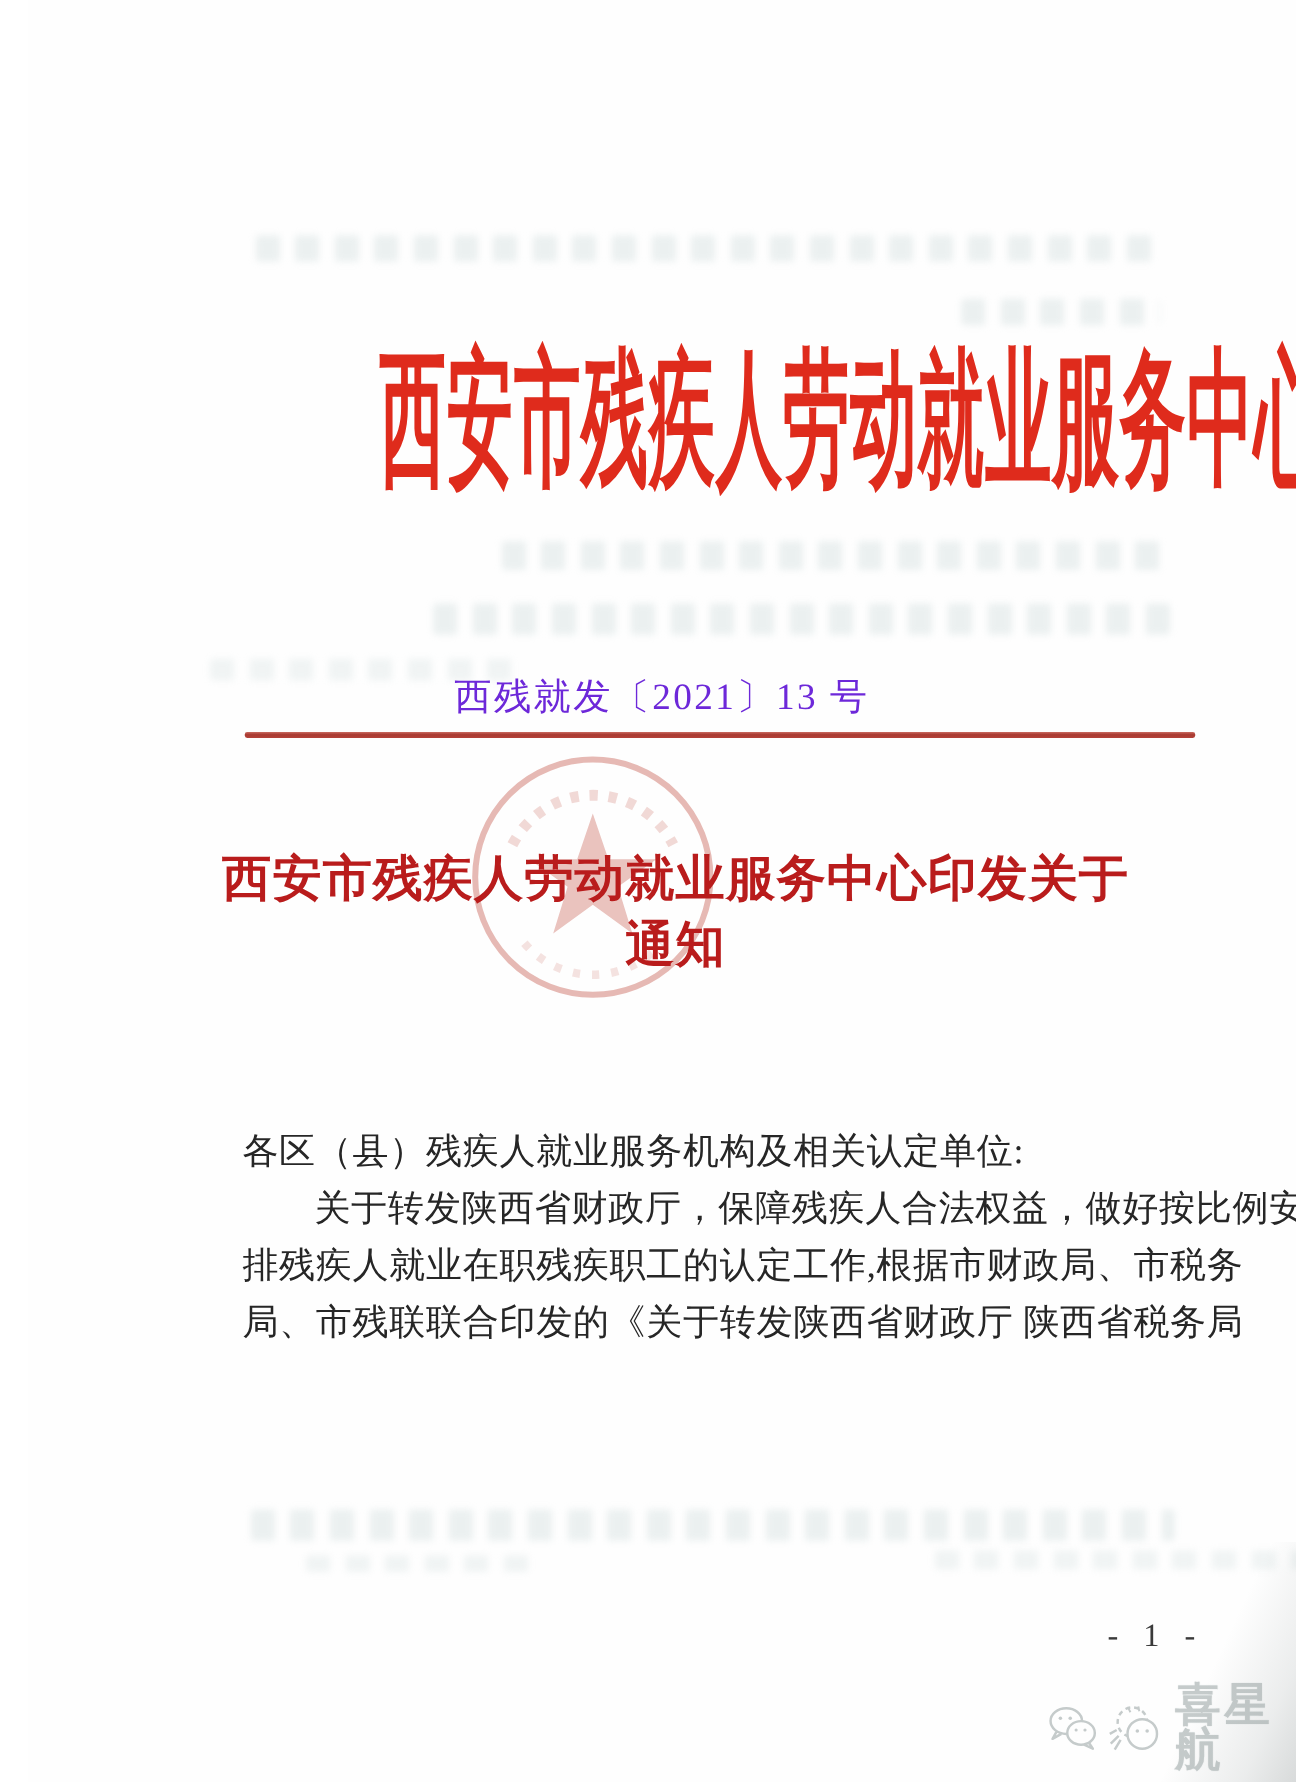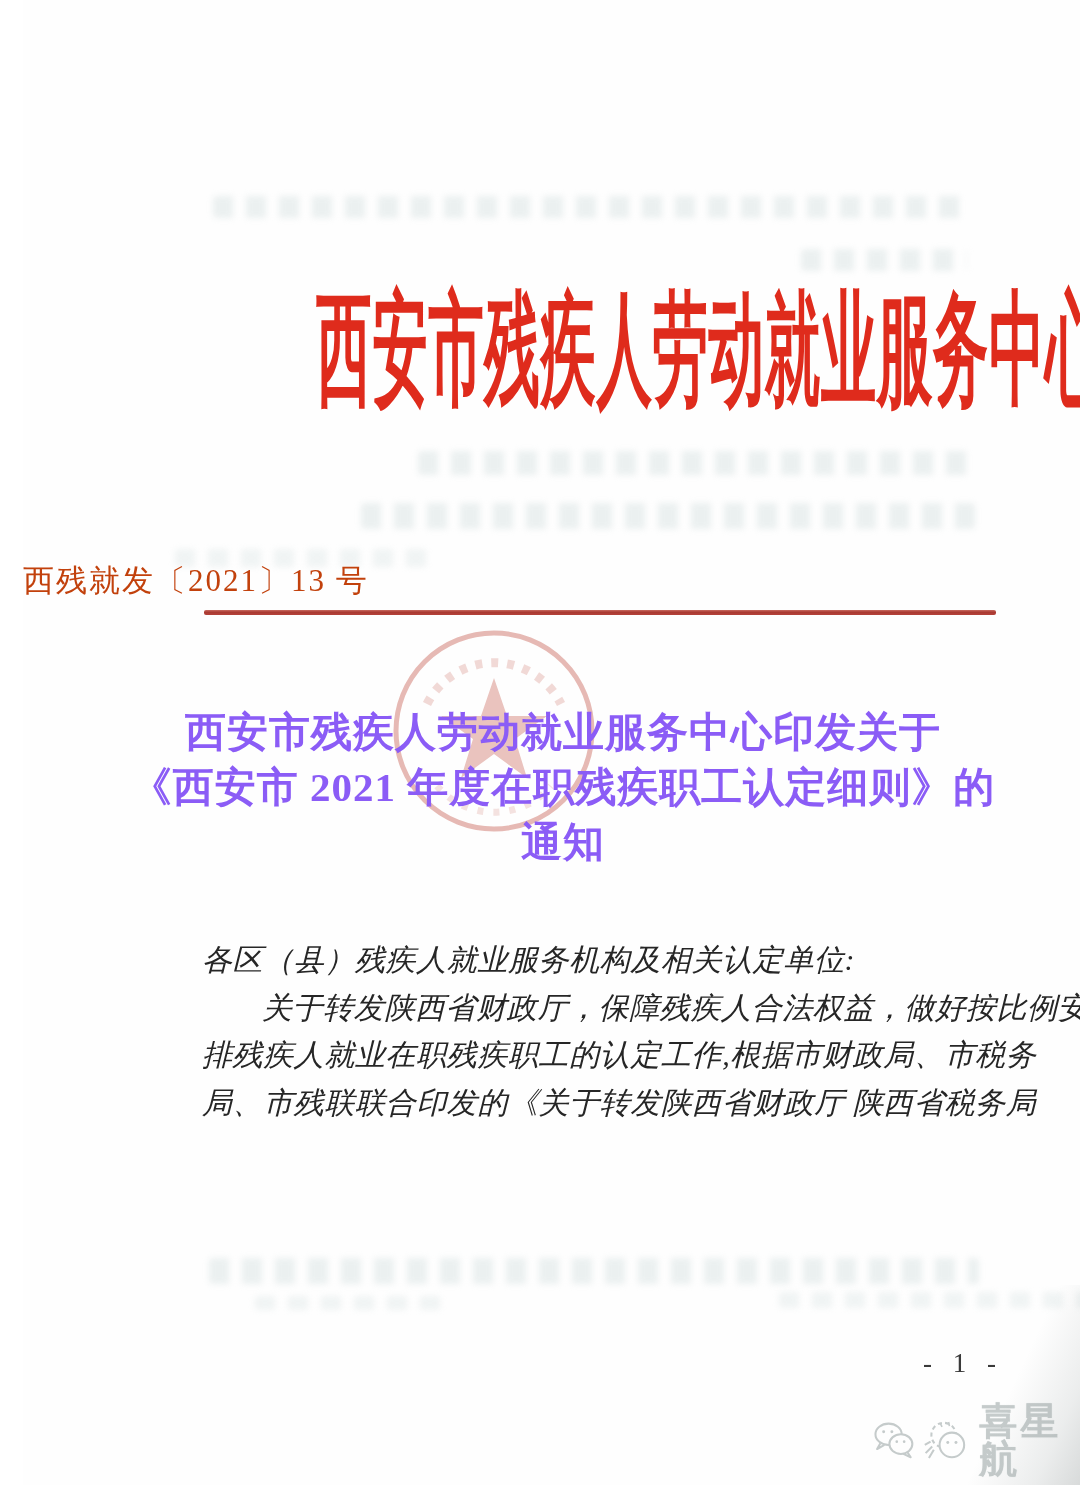--- a/index.html
+++ b/index.html
@@ -39,48 +39,47 @@
     text-align: center; white-space: nowrap;
     font-size: 124px; font-weight: bold; line-height: 130px;
     color: #df2b1c;
     transform: scale(0.445, 1.0);
     transform-origin: 50% 0;
     letter-spacing: 2px;
   }
 
   .doc-number {
     position: absolute; top: 560px; left: 0; width: 100%;
-    text-align: left;
-    font-size: 31px; color: #c2410c; letter-spacing: 2px;
+    text-align: center;
+    font-size: 31px; color: #6d28d9; letter-spacing: 2px;
   }
 
   .divider {
     position: absolute; top: 610px; left: 181px;
     width: 792px; height: 5px;
     background: linear-gradient(#c96a60, #a93a31 45%, #b4423a);
     border-radius: 2px;
   }
 
   
   .seal { position: absolute; left: 366px; top: 626px; width: 210px; height: 210px; opacity: 0.55; }
 
   
   .notice-title {
     position: absolute; top: 705px; left: 40px; width: 1000px;
     text-align: center;
     font-size: 41px; font-weight: bold; line-height: 55px;
-    color: #8b5cf6; letter-spacing: 1px;
+    color: #b91c1c; letter-spacing: 1px;
   }
 
   
   .body-block {
     position: absolute; top: 936px; left: 179px; width: 800px;
     font-size: 30px; line-height: 47.5px; color: #262626;
     letter-spacing: 0.6px;
-    font-style: italic;
   }
   .salutation { white-space: nowrap; }
   .paragraph .para-line { white-space: nowrap; }
   .paragraph .para-line:first-child { text-indent: 2em; }
 
   
   .page-number {
     position: absolute; top: 1348px; left: 880px; width: 120px;
     text-align: center; font-size: 27px; color: #3a3a3a; letter-spacing: 7px;
     font-family: "Liberation Serif", "DejaVu Serif", serif;
@@ -123,21 +122,20 @@
 
   <svg class="seal" viewBox="0 0 210 210">
     <circle cx="105" cy="105" r="98" fill="none" stroke="#c4574a" stroke-width="5" opacity="0.75"></circle>
     <path d="M 38,78 A 75 75 0 0 1 172,78" fill="none" stroke="#c4574a" stroke-width="9" stroke-dasharray="7 9" opacity="0.4"></path>
     <path d="M 48,160 A 75 75 0 0 0 162,160" fill="none" stroke="#c4574a" stroke-width="7" stroke-dasharray="6 10" opacity="0.3"></path>
     <path d="M105 52 L118 90 L158 90 L126 113 L138 152 L105 128 L72 152 L84 113 L52 90 L92 90 Z" fill="#c4574a" opacity="0.65"></path>
   </svg>
 
   <div class="notice-title">
       <div class="title-line">西安市残疾人劳动就业服务中心印发关于</div>
-      <div class="title-line">《西安市 2021 年度在职残疾职工认定细则》的</div>
       <div class="title-line">通知</div>
     </div>
 
   <div class="body-block">
     <div class="salutation">各区（县）残疾人就业服务机构及相关认定单位:</div>
     <div class="paragraph">
         <div class="para-line">关于转发陕西省财政厅，保障残疾人合法权益，做好按比例安</div>
         <div class="para-line">排残疾人就业在职残疾职工的认定工作,根据市财政局、市税务</div>
         <div class="para-line">局、市残联联合印发的《关于转发陕西省财政厅 陕西省税务局</div>
       </div>

